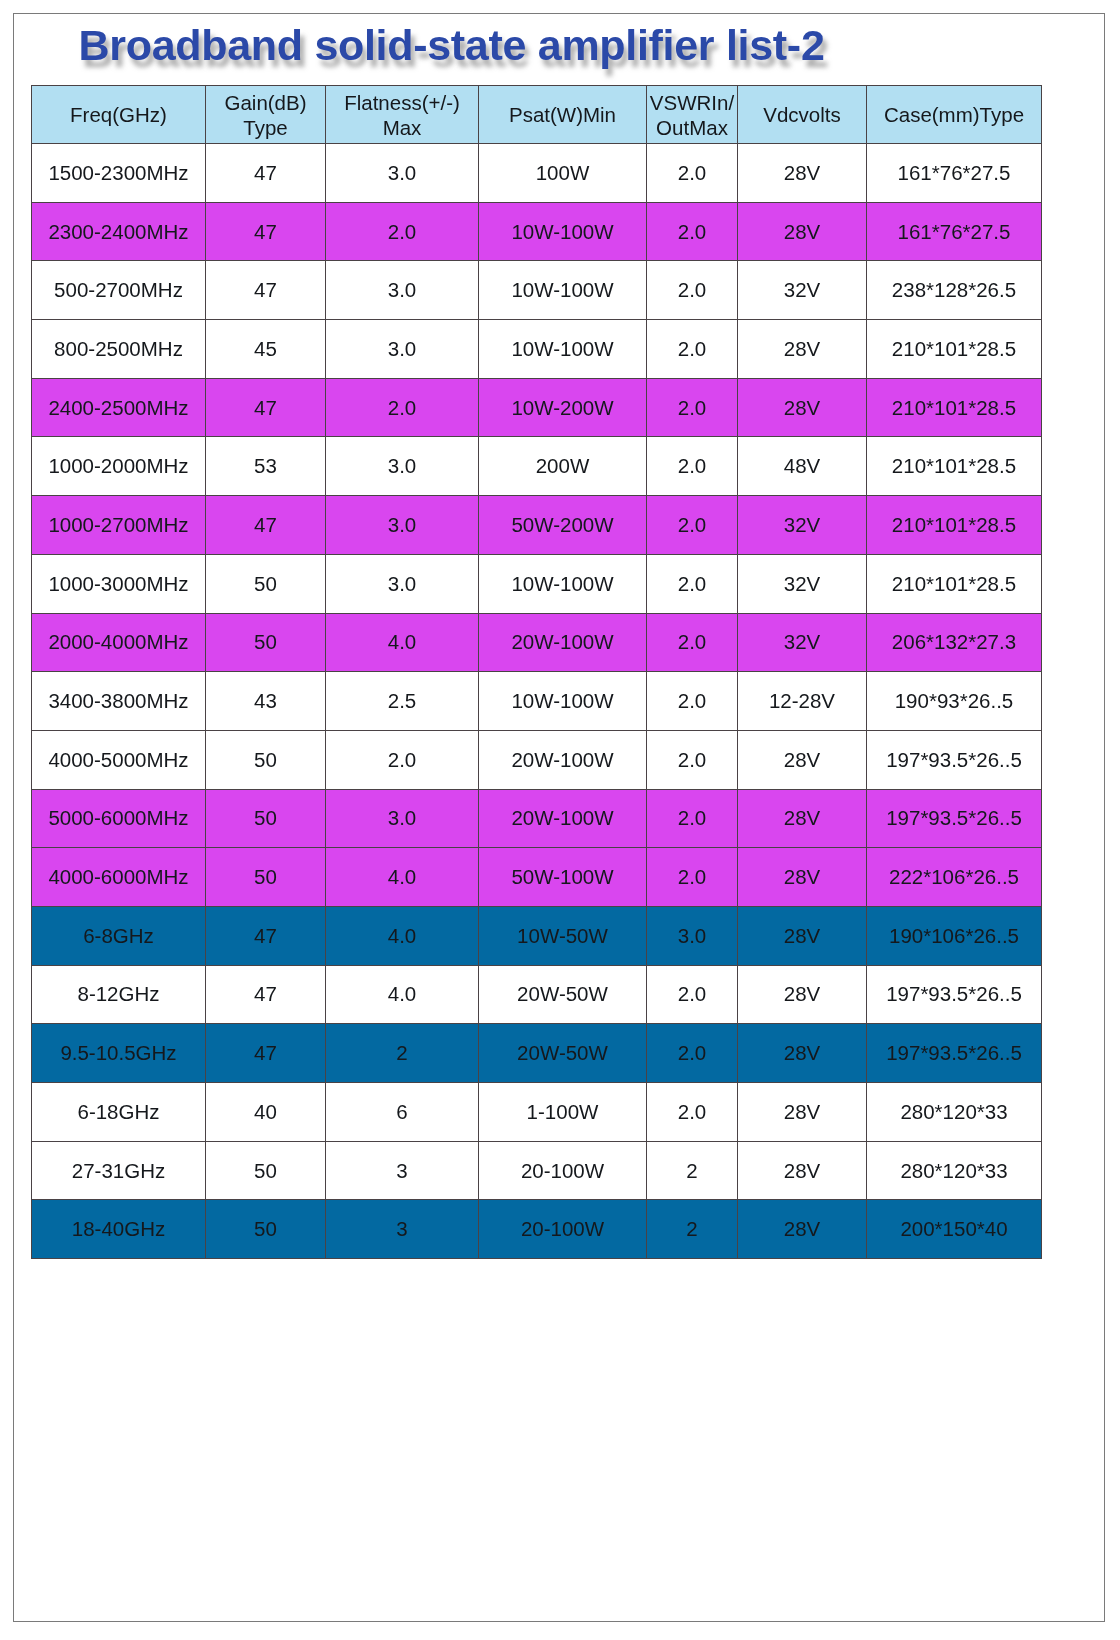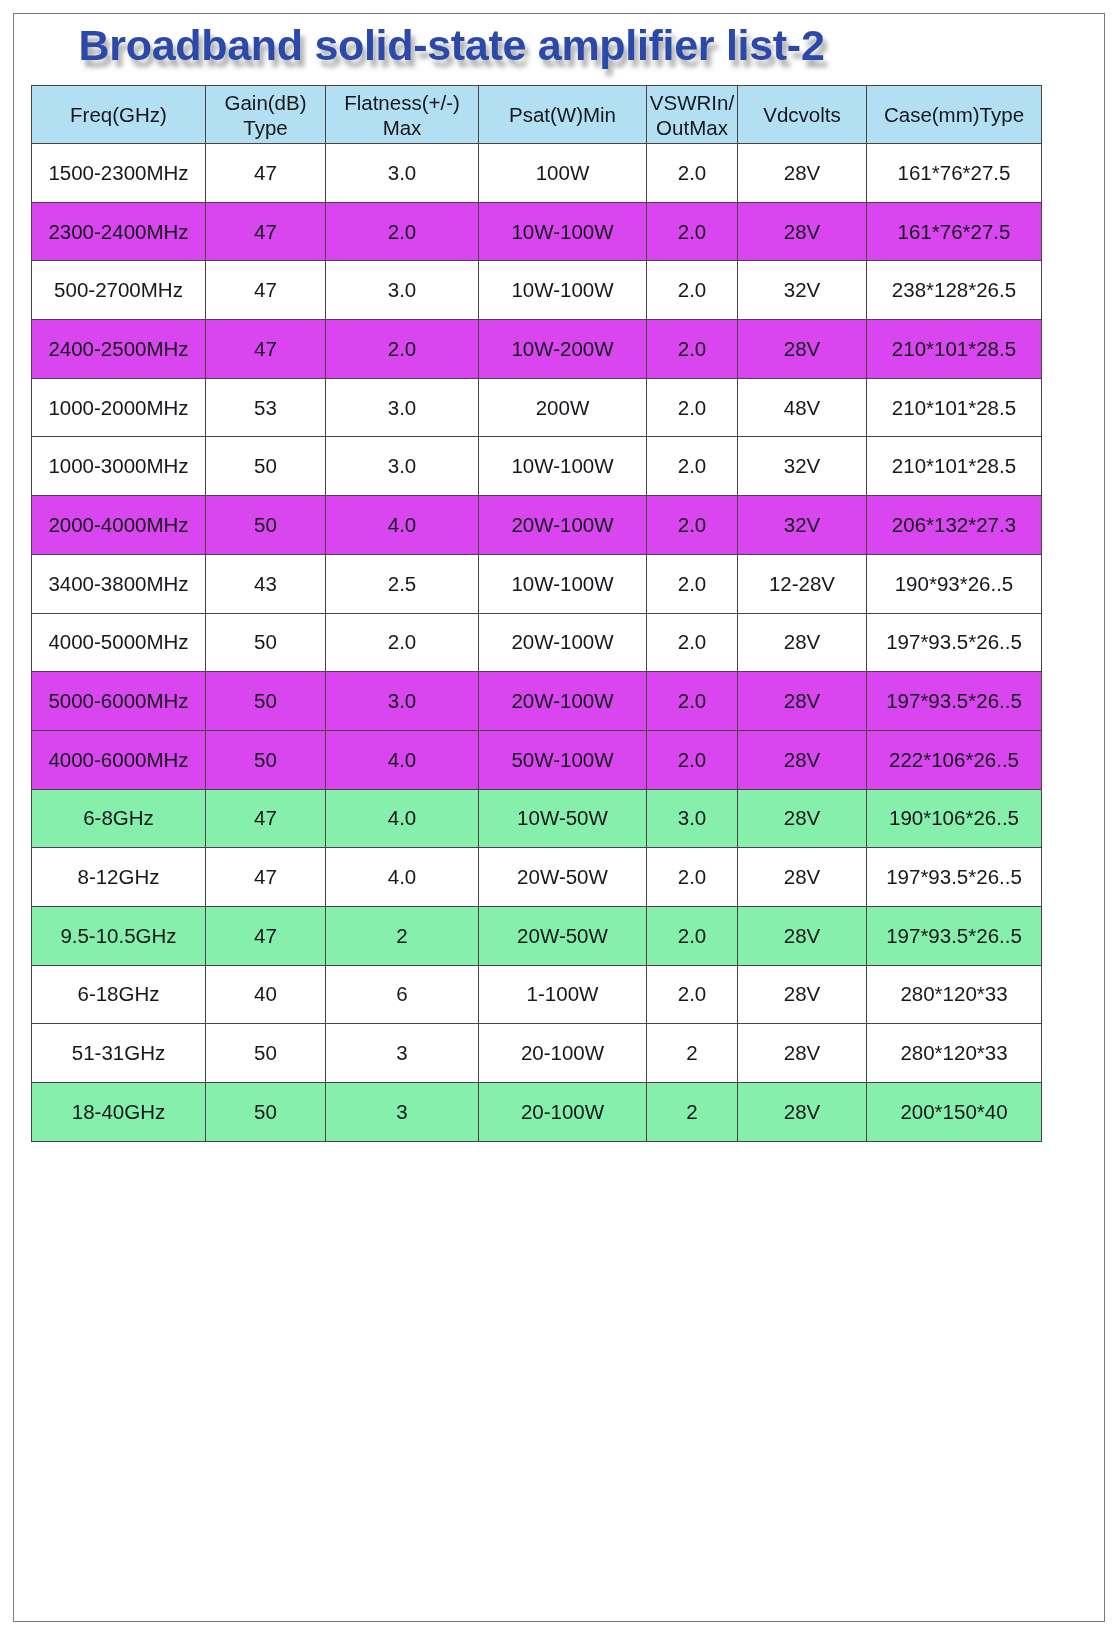--- a/index.html
+++ b/index.html
@@ -85,21 +85,21 @@
 
   table.spec tbody td {
     height: 57.7px;
     background: #ffffff;
   }
 
   table.spec tbody tr.pink td {
     background: #d946ef;
   }
   table.spec tbody tr.green td {
-    background: #86efac;
+    background: #0369a1;
   }
 
   
   col.c0 { width: 174px; }
   col.c1 { width: 120px; }
   col.c2 { width: 153px; }
   col.c3 { width: 168px; }
   col.c4 { width: 91px; }
   col.c5 { width: 129px; }
   col.c6 { width: 175px; }
@@ -178,36 +178,54 @@
           </tr>
           <tr>
             <td>500-2700MHz</td>
             <td>47</td>
             <td>3.0</td>
             <td>10W-100W</td>
             <td>2.0</td>
             <td>32V</td>
             <td>238*128*26.5</td>
           </tr>
+          <tr>
+            <td>800-2500MHz</td>
+            <td>45</td>
+            <td>3.0</td>
+            <td>10W-100W</td>
+            <td>2.0</td>
+            <td>28V</td>
+            <td>210*101*28.5</td>
+          </tr>
           <tr class="pink">
             <td>2400-2500MHz</td>
             <td>47</td>
             <td>2.0</td>
             <td>10W-200W</td>
             <td>2.0</td>
             <td>28V</td>
             <td>210*101*28.5</td>
           </tr>
           <tr>
             <td>1000-2000MHz</td>
             <td>53</td>
             <td>3.0</td>
             <td>200W</td>
             <td>2.0</td>
             <td>48V</td>
+            <td>210*101*28.5</td>
+          </tr>
+          <tr class="pink">
+            <td>1000-2700MHz</td>
+            <td>47</td>
+            <td>3.0</td>
+            <td>50W-200W</td>
+            <td>2.0</td>
+            <td>32V</td>
             <td>210*101*28.5</td>
           </tr>
           <tr>
             <td>1000-3000MHz</td>
             <td>50</td>
             <td>3.0</td>
             <td>10W-100W</td>
             <td>2.0</td>
             <td>32V</td>
             <td>210*101*28.5</td>
@@ -287,21 +305,21 @@
           <tr>
             <td>6-18GHz</td>
             <td>40</td>
             <td>6</td>
             <td>1-100W</td>
             <td>2.0</td>
             <td>28V</td>
             <td>280*120*33</td>
           </tr>
           <tr>
-            <td>51-31GHz</td>
+            <td>27-31GHz</td>
             <td>50</td>
             <td>3</td>
             <td>20-100W</td>
             <td>2</td>
             <td>28V</td>
             <td>280*120*33</td>
           </tr>
           <tr class="green">
             <td>18-40GHz</td>
             <td>50</td>

